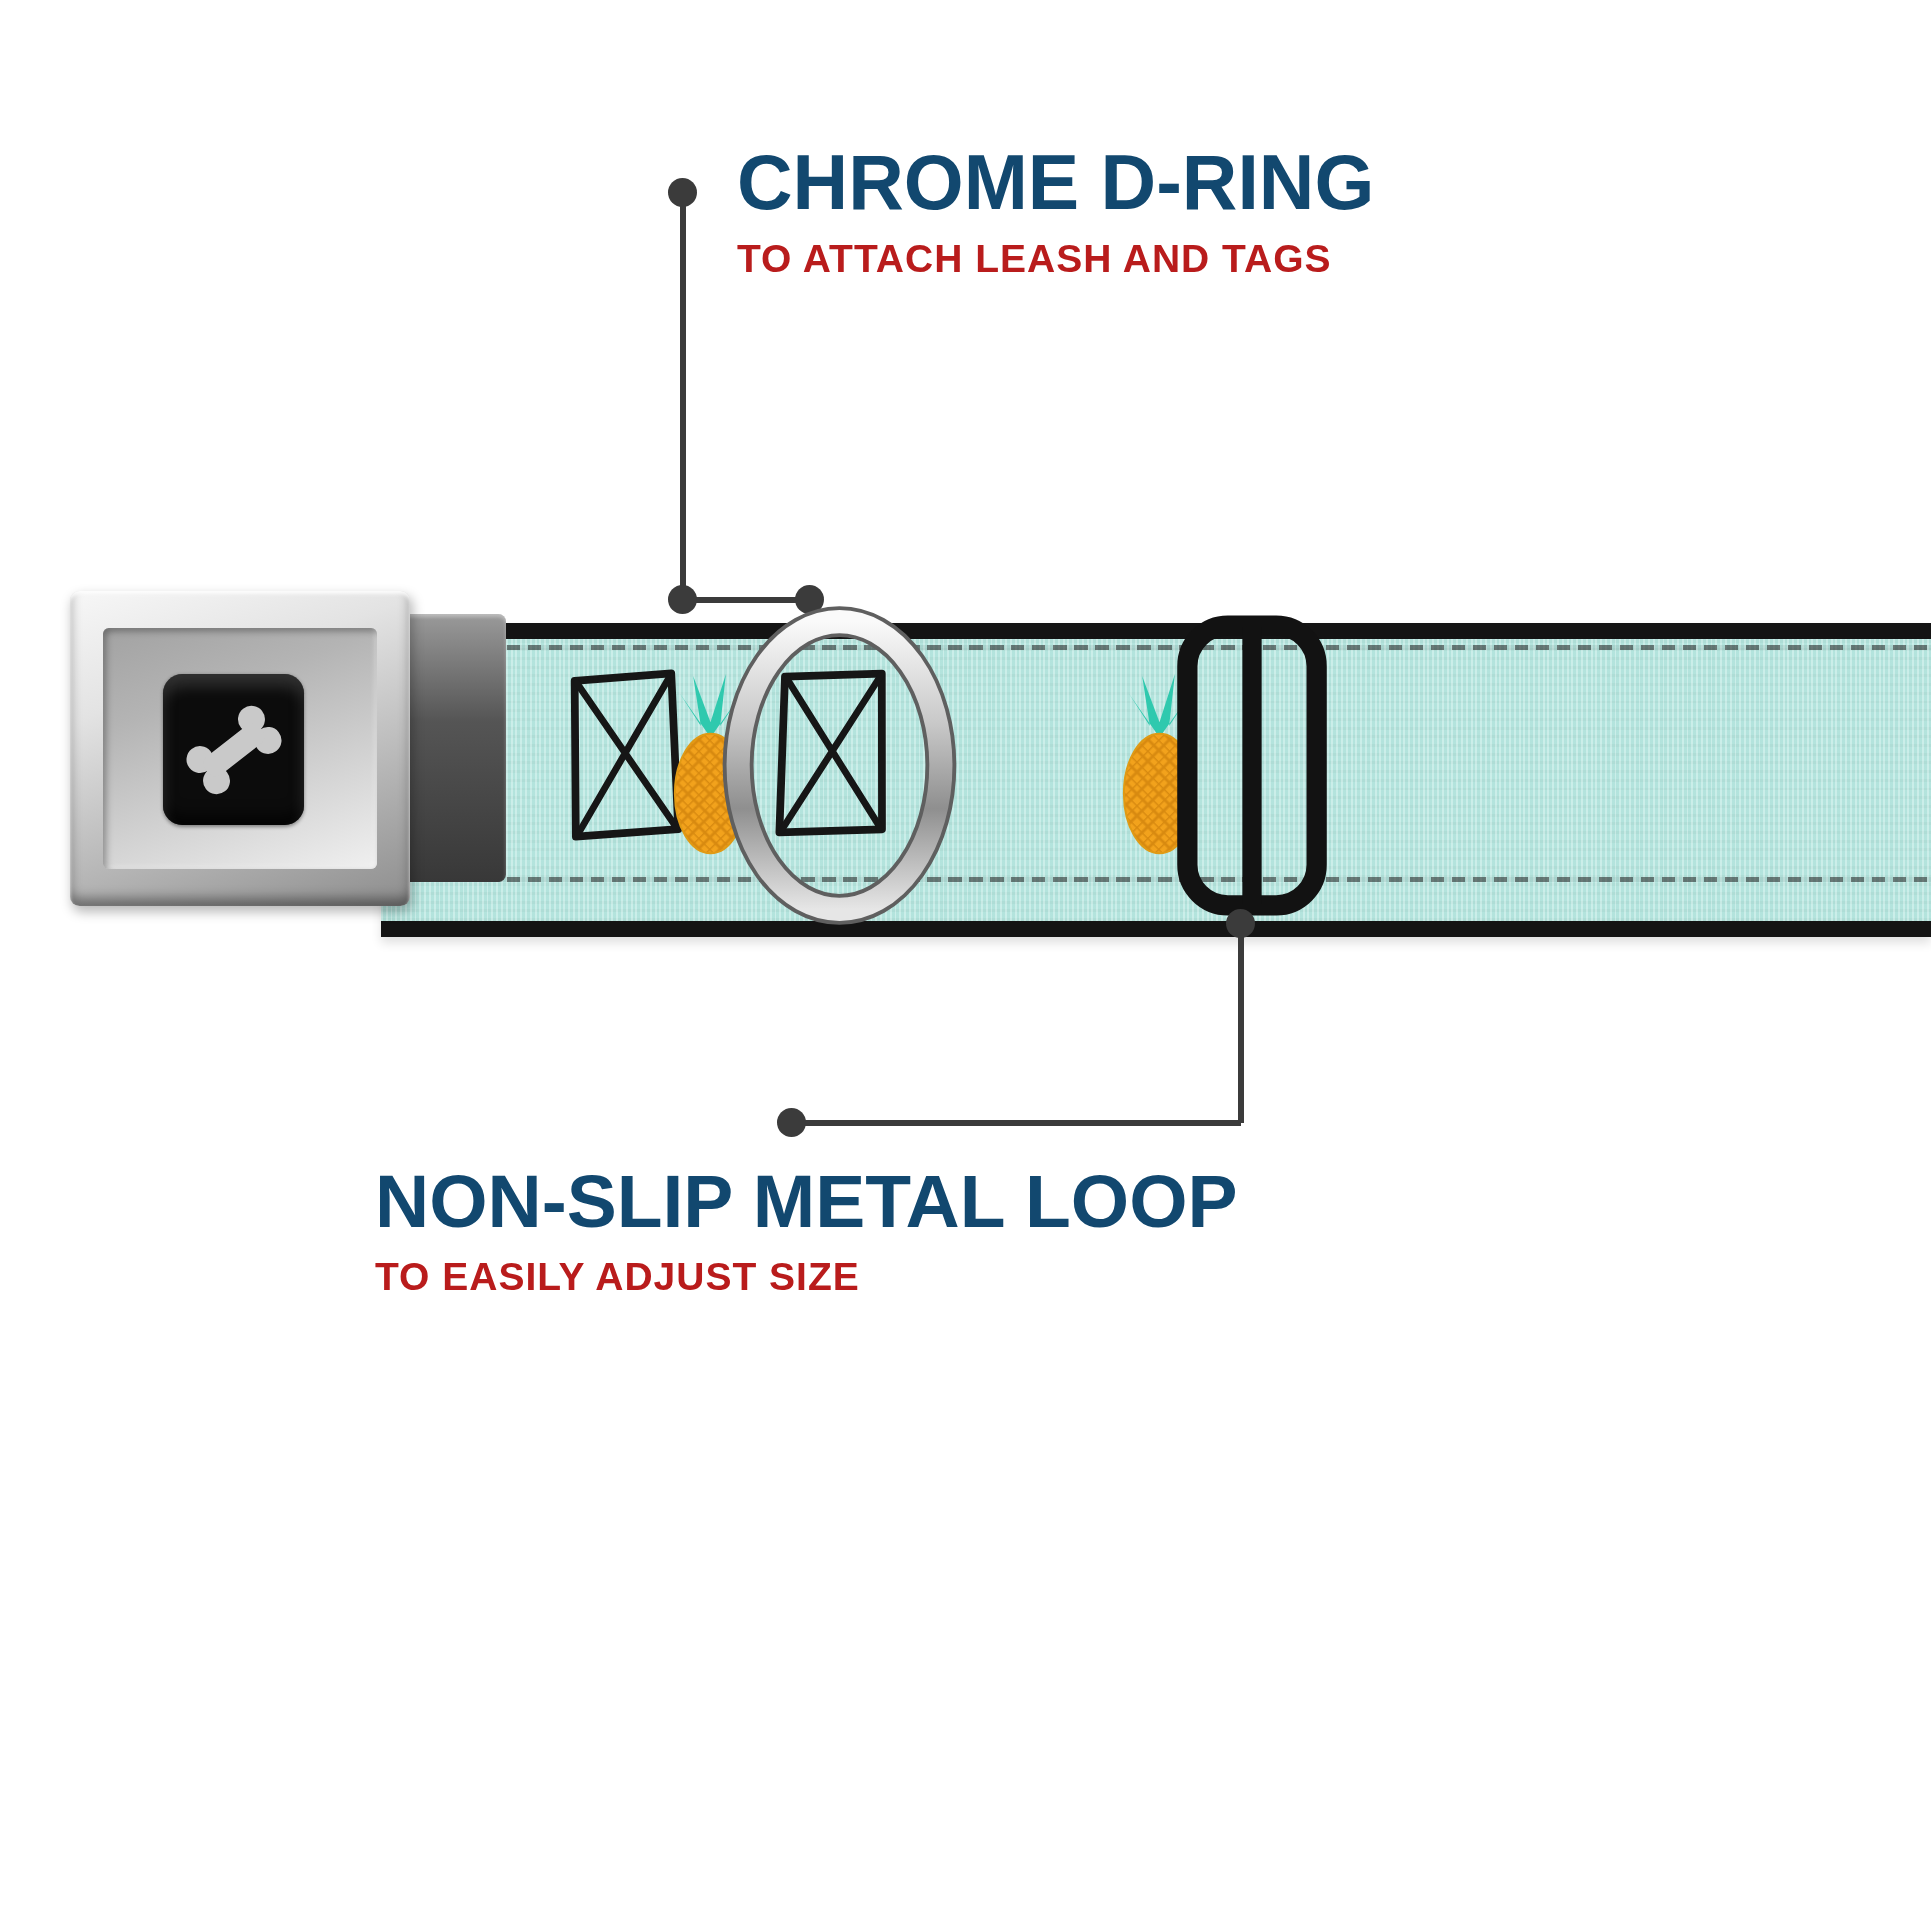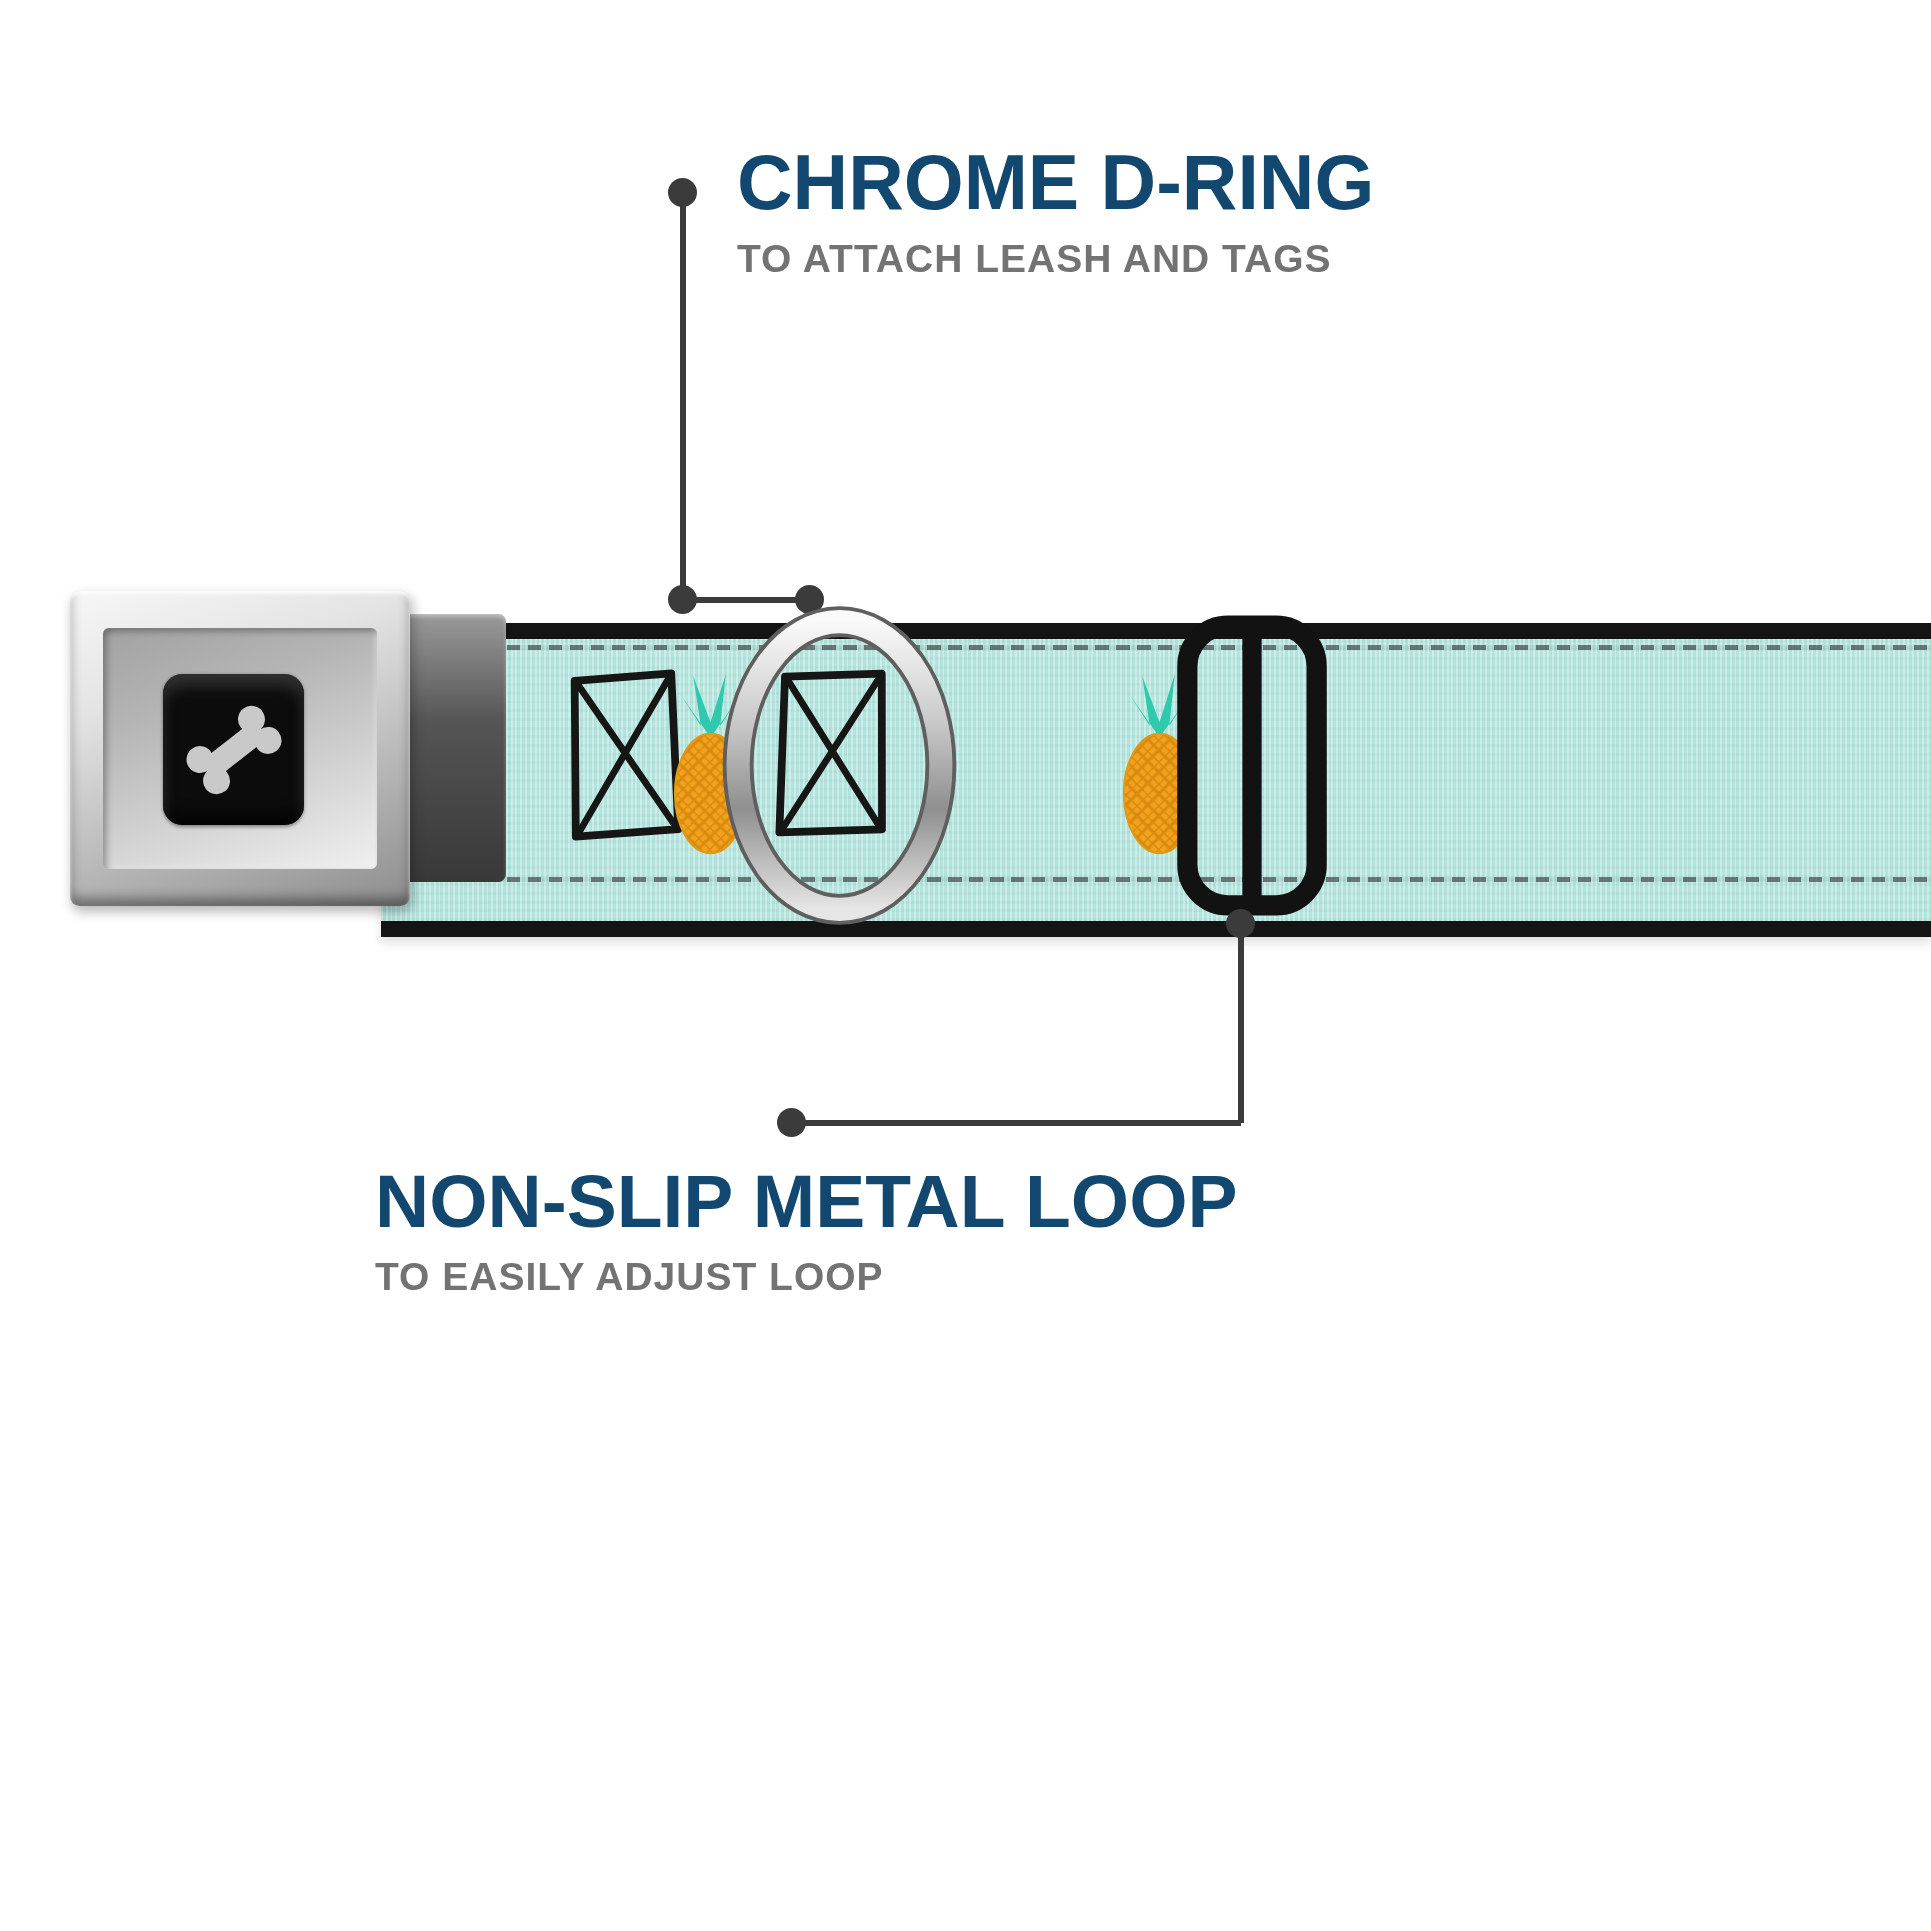--- a/index.html
+++ b/index.html
@@ -10,21 +10,21 @@
   }
   .abs { position:absolute; }
 
   
   .callout-title {
     margin:0; font-weight:900; color:#12486f;
     font-size:77px; letter-spacing:0px; line-height:1.02;
   }
   .callout-title.small { font-size:75px;text-align:center; }
   .callout-sub {
-    margin-top:15.4px; font-weight:700; color:#737373;
+    margin-top:15.4px; font-weight:700; color:#b91c1c;
     font-size:39px; letter-spacing:1px;
   }
 
   
   .dot { position:absolute; width:29px; height:29px; border-radius:50%; background:#3b3b3b; }
   .line { position:absolute; background:#3b3b3b; }
 
   
   .strap {
     position:absolute; left:381px; top:623px; width:1550px; height:282px;
@@ -161,17 +161,17 @@
     </div>
   </div>
 
   <div class="dot" style="left:1226px; top:909px;"></div>
   <div class="line" style="left:1238px; top:923px; width:5.8px; height:200px;"></div>
   <div class="line" style="left:792px; top:1120px; width:449px; height:5.8px;"></div>
   <div class="dot" style="left:777px; top:1108px;"></div>
 
   <div class="abs" style="left:375px; top:1163px;">
     <h1 class="callout-title small">NON-SLIP METAL LOOP</h1>
-    <div class="callout-sub">TO EASILY ADJUST LOOP</div>
+    <div class="callout-sub">TO EASILY ADJUST SIZE</div>
   </div>
 
 </div>
 
 
 </body></html>

